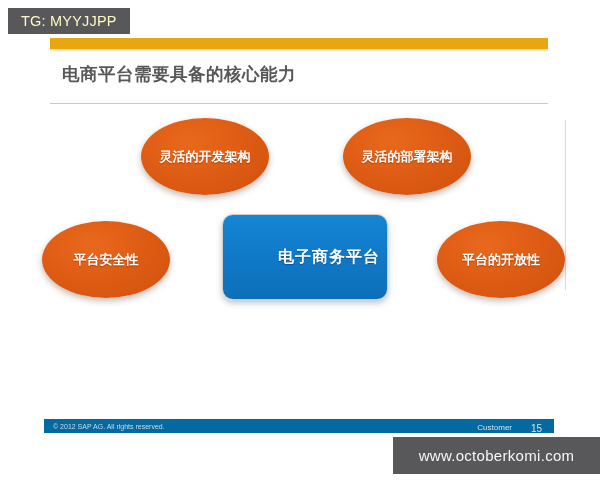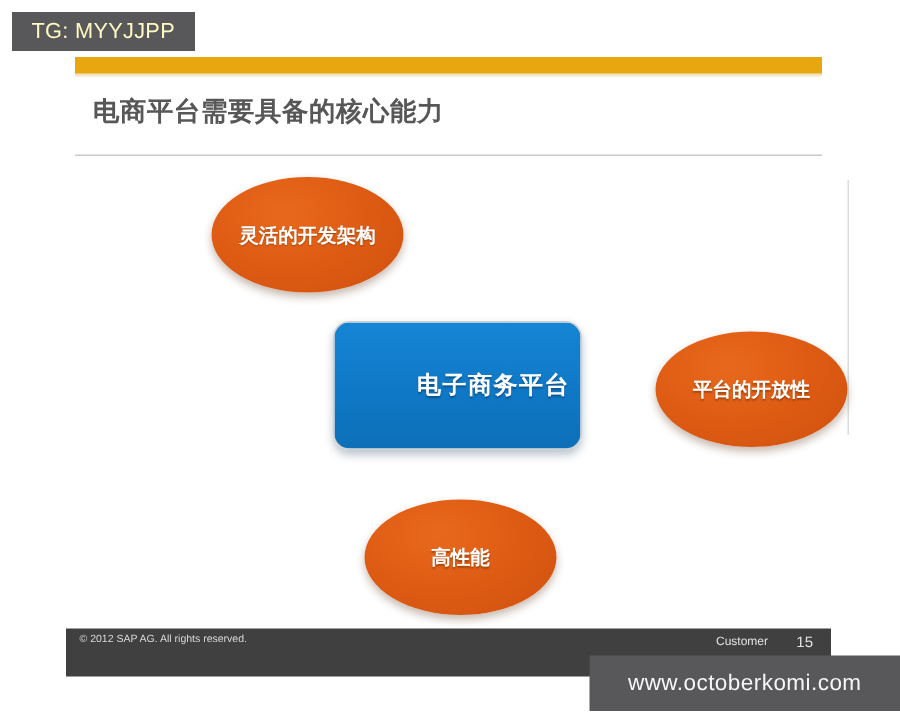--- a/index.html
+++ b/index.html
@@ -151,22 +151,22 @@
     text-shadow: 0 1px 1px rgba(10,50,90,0.5);
     margin-left: 48px;
   }
 
   
   #footer-bar {
     position: absolute;
     left: 44px;
     top: 419px;
     width: 510px;
-    height: 32px;
-    background: #404040;
+    height: 14px;
+    background: #0369a1;
     color: #e6e6e6;
   }
   #footer-copyright {
     position: absolute;
     left: 9px;
     top: 4px;
     font-size: 7px;
     color: #d8d8d8;
     white-space: nowrap;
   }
@@ -215,29 +215,32 @@
   <div id="slide-title">电商平台需要具备的核心能力</div>
   <div id="title-divider"></div>
   <div id="edge-artifact"></div>
 
   <div id="diagram">
 
     <div class="node-ellipse" id="node-dev-arch">
       <span class="node-label">灵活的开发架构</span>
     </div>
 
-
+    <div class="node-ellipse" id="node-deploy-arch">
+      <span class="node-label">灵活的部署架构</span>
+    </div>
+
+    <div class="node-ellipse" id="node-security">
+      <span class="node-label">平台安全性</span>
+    </div>
 
     <div class="node-ellipse" id="node-openness">
       <span class="node-label">平台的开放性</span>
     </div>
 
-    <div class="node-ellipse" id="node-performance">
-      <span class="node-label">高性能</span>
-    </div>
 
     <div id="node-center">
       <span class="node-label">电子商务平台</span>
     </div>
 
   </div>
 
   <div id="footer-bar">
     <span id="footer-copyright">© 2012 SAP AG. All rights reserved.</span>
     <span id="footer-audience">Customer</span>

